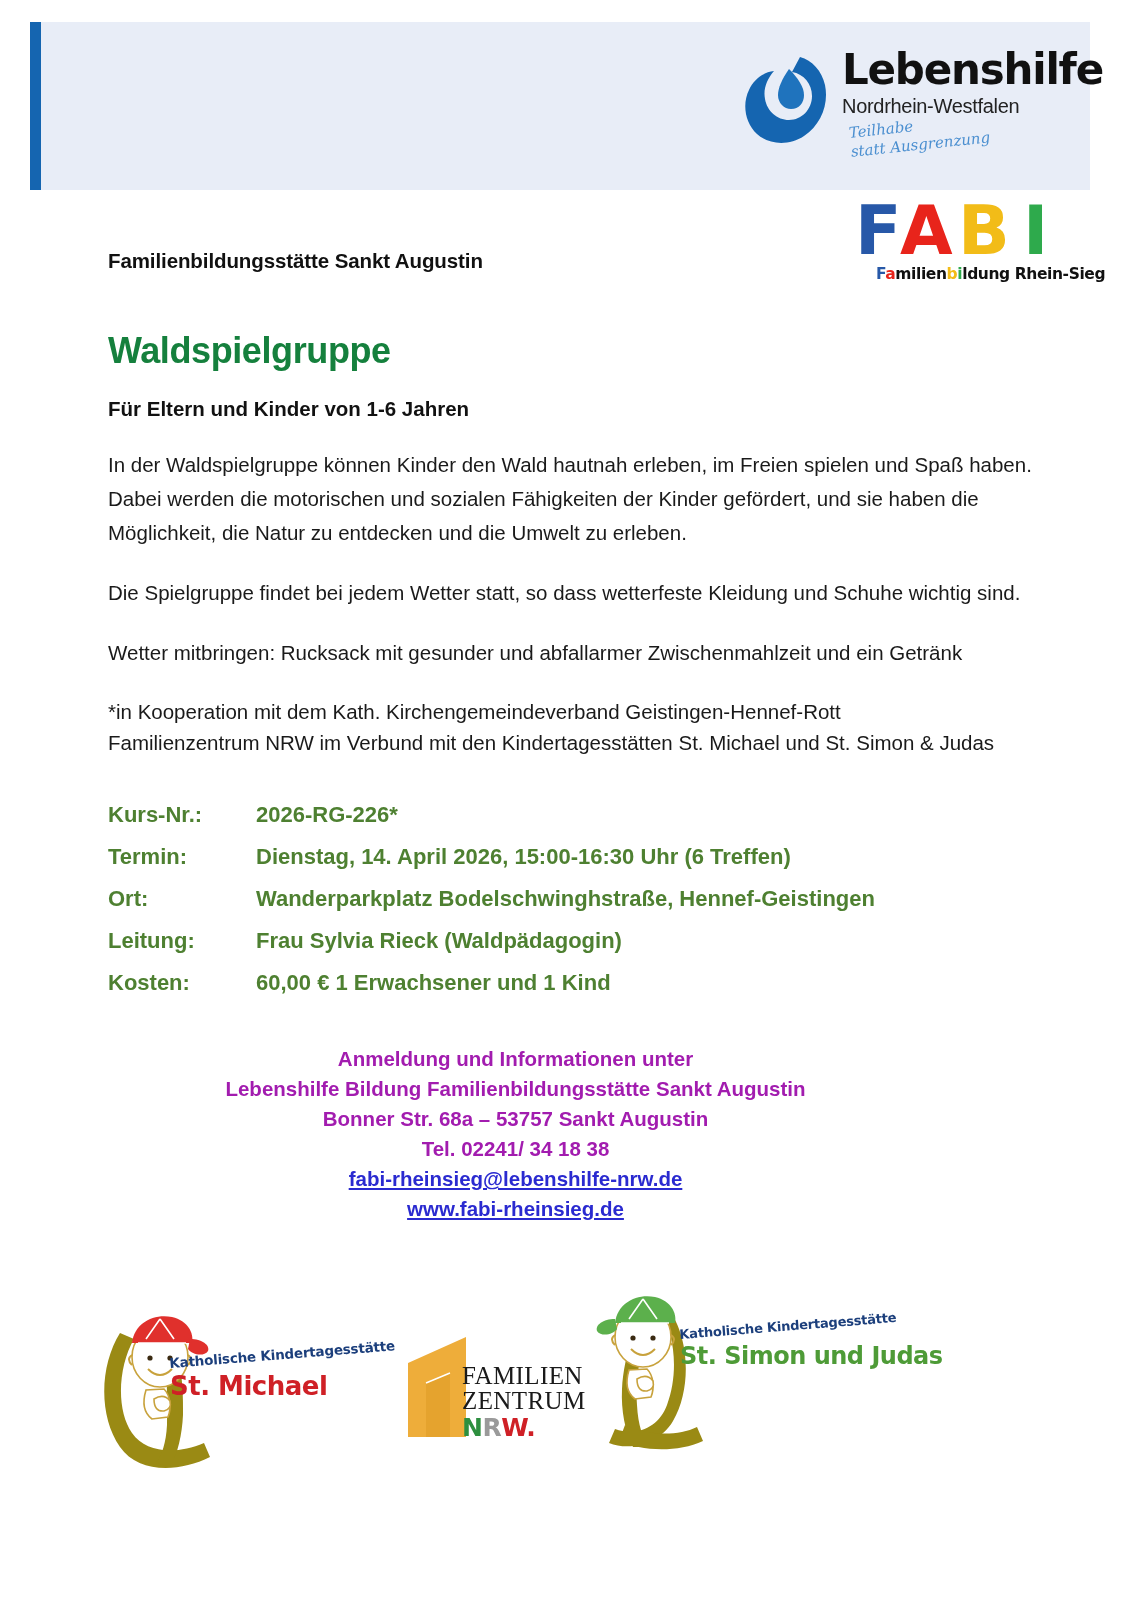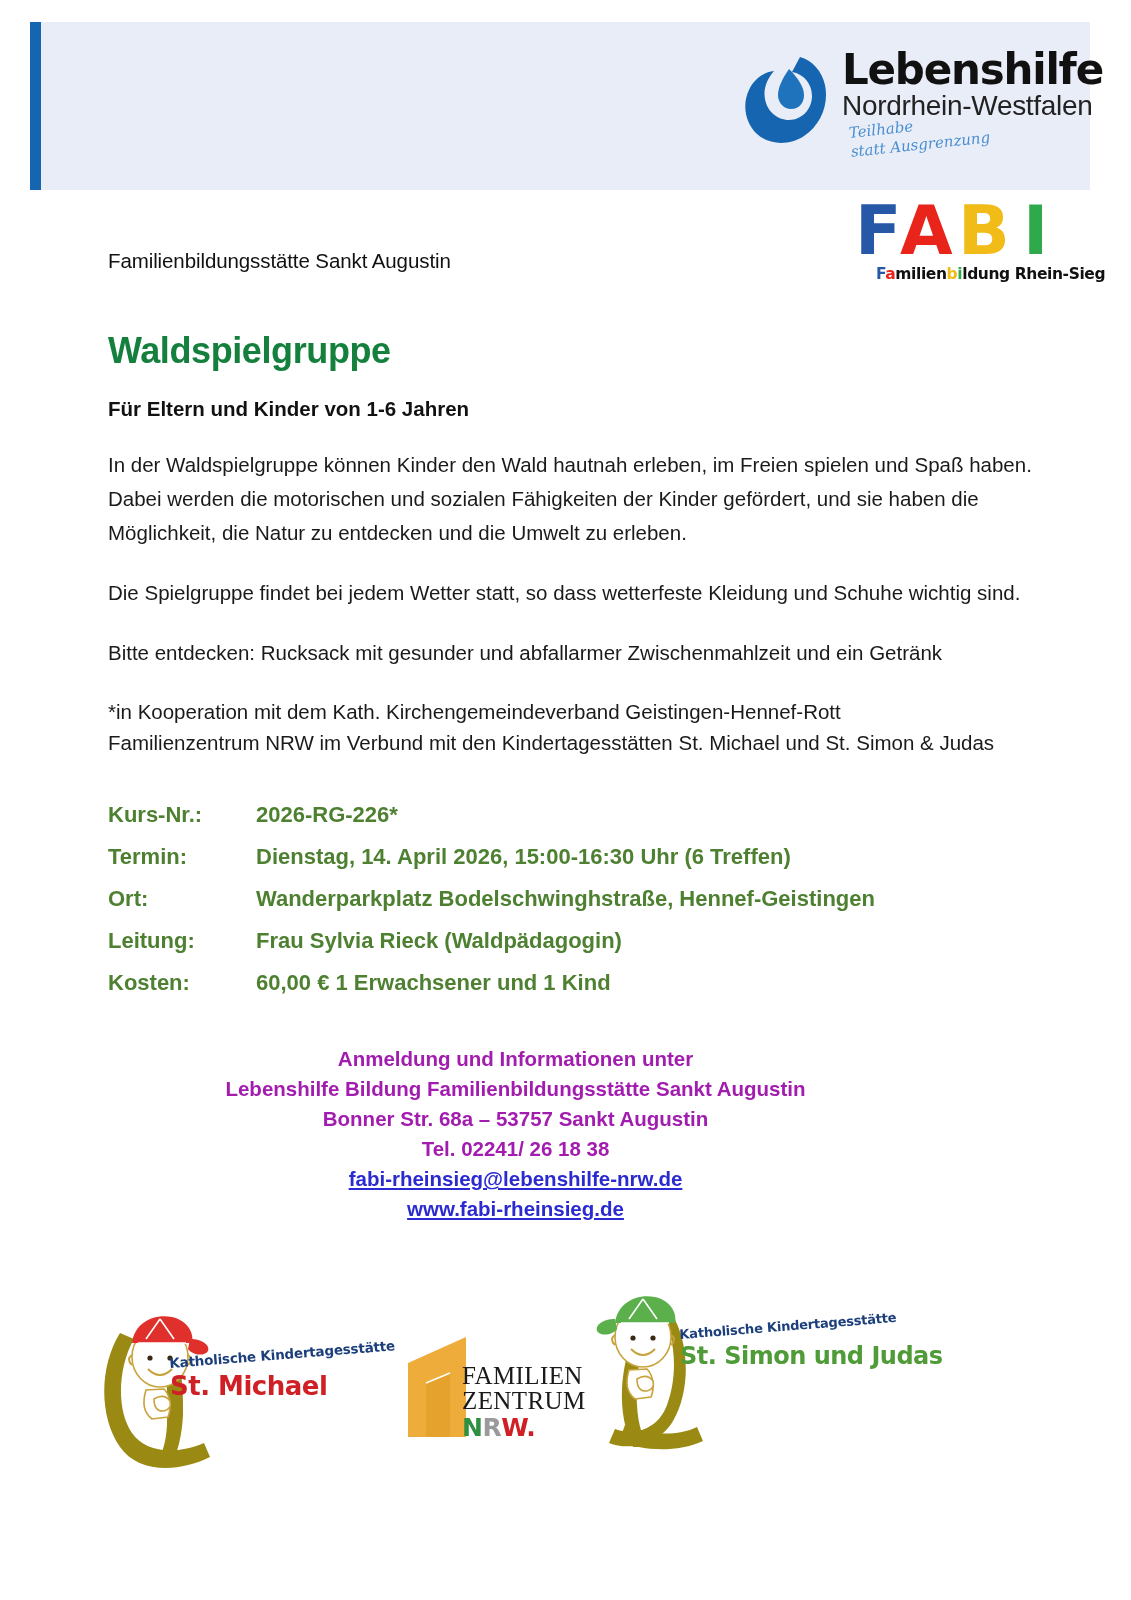--- a/index.html
+++ b/index.html
@@ -58,21 +58,21 @@
   .lh-name {
     font-family: "DejaVu Sans", sans-serif;
     font-weight: bold;
     font-size: 42px;
     line-height: 44px;
     letter-spacing: -1.2px;
     color: #111111;
   }
   .lh-region {
     font-family: "Liberation Sans", sans-serif;
-    font-size: 28px;
+    font-size: 20px;
     line-height: 26px;
     color: #222222;
     letter-spacing: -0.3px;
     margin-top: 1px;
   }
   .lh-claim {
     font-family: "DejaVu Serif", serif;
     font-style: italic;
     color: #4b8fd0;
     font-size: 15px;
@@ -127,21 +127,21 @@
   .c-green { color: #2eaa4c; }
 
   
   .doc {
     position: absolute;
     left: 108px;
     top: 248px;
     width: 965px;
   }
   .org-line {
-    font-weight: normal;
+    font-weight: bold;
     font-size: 20.5px;
     line-height: 26px;
     letter-spacing: -0.1px;
     color: #111111;
   }
   .main-title {
     font-weight: bold;
     font-size: 36px;
     line-height: 42px;
     letter-spacing: -0.4px;
@@ -321,21 +321,21 @@
   </div>
 </div>
 
 <div class="doc">
   <div class="org-line">Familienbildungsstätte Sankt Augustin</div>
   <h1 class="main-title">Waldspielgruppe</h1>
   <div class="subtitle">Für Eltern und Kinder von 1-6 Jahren</div>
 
   <p class="para">In der Waldspielgruppe können Kinder den Wald hautnah erleben, im Freien spielen und Spaß haben. Dabei werden die motorischen und sozialen Fähigkeiten der Kinder gefördert, und sie haben die Möglichkeit, die Natur zu entdecken und die Umwelt zu erleben.</p>
   <p class="para">Die Spielgruppe findet bei jedem Wetter statt, so dass wetterfeste Kleidung und Schuhe wichtig sind.</p>
-  <p class="para">Bitte entdecken: Rucksack mit gesunder und abfallarmer Zwischenmahlzeit und ein Getränk</p>
+  <p class="para">Wetter mitbringen: Rucksack mit gesunder und abfallarmer Zwischenmahlzeit und ein Getränk</p>
   <p class="para tight">
     <span>*in Kooperation mit dem Kath. Kirchengemeindeverband Geistingen-Hennef-Rott</span><br>
     <span>Familienzentrum NRW im Verbund mit den Kindertagesstätten St. Michael und St. Simon &amp; Judas</span>
   </p>
 
   <div class="details">
     <div class="details-row">
       <div class="details-label">Kurs-Nr.:</div>
       <div class="details-value">2026-RG-226*</div>
     </div>
@@ -354,21 +354,21 @@
     <div class="details-row">
       <div class="details-label">Kosten:</div>
       <div class="details-value">60,00 € 1 Erwachsener und 1 Kind</div>
     </div>
   </div>
 
   <div class="contact">
     <div class="contact-line">Anmeldung und Informationen unter</div>
     <div class="contact-line">Lebenshilfe Bildung Familienbildungsstätte Sankt Augustin</div>
     <div class="contact-line">Bonner Str. 68a – 53757 Sankt Augustin</div>
-    <div class="contact-line">Tel. 02241/ 26 18 38</div>
+    <div class="contact-line">Tel. 02241/ 34 18 38</div>
     <a class="contact-link" href="#">fabi-rheinsieg@lebenshilfe-nrw.de</a>
     <a class="contact-link" href="#">www.fabi-rheinsieg.de</a>
   </div>
 </div>
 
 <div class="footer-logos">
 
   <div class="kita-logo kita-michael">
     <div class="kita-art">
       <svg viewBox="0 0 135 175" width="135" height="175" aria-hidden="true">

